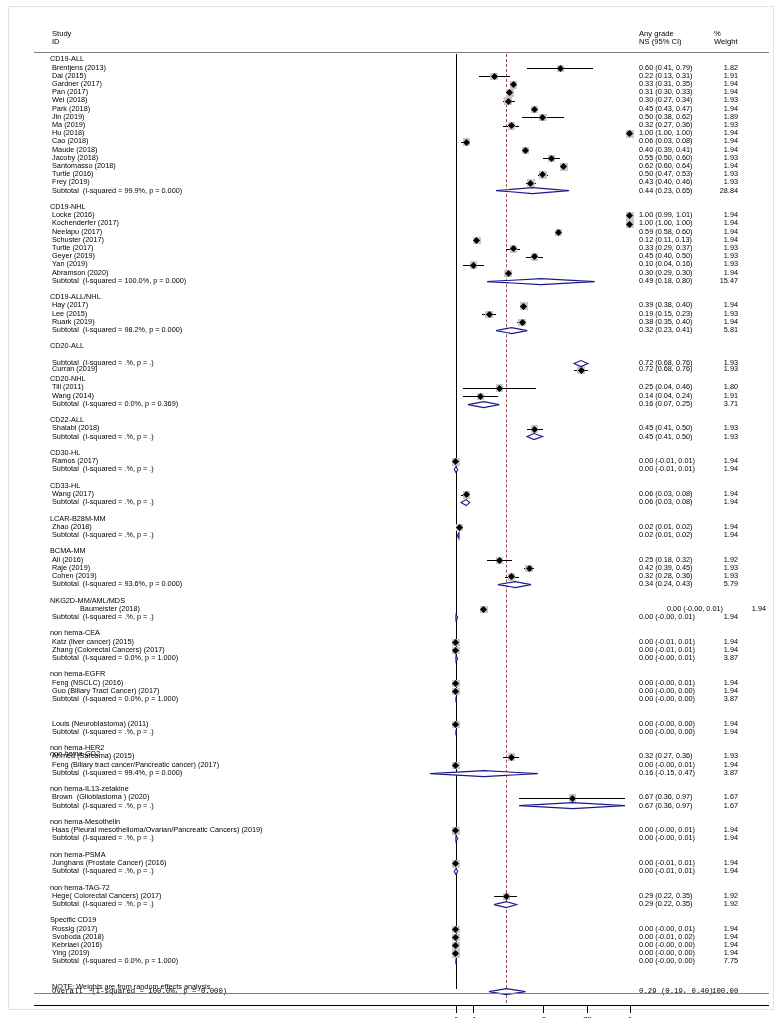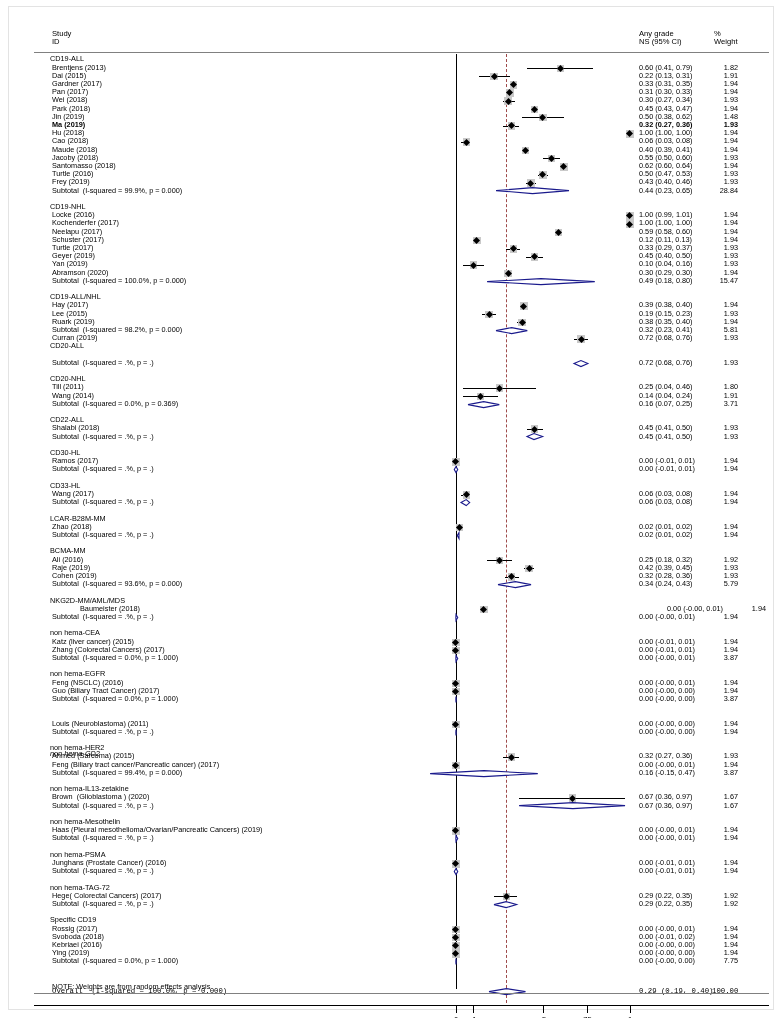--- a/index.html
+++ b/index.html
@@ -110,23 +110,23 @@
           <div class="ci" style="left: 530.82px; width: 6.96px;"></div>
           <div class="mk" style="left: 530.5px;"></div>
           <div class="stat">0.45 (0.43, 0.47)</div>
           <div class="wt">1.94</div>
         </div>
         <div class="row" style="top: 59.4px;">
           <div class="lbl">Jin (2019)</div>
           <div class="ci" style="left: 522.12px; width: 41.76px;"></div>
           <div class="mk" style="left: 539.2px;"></div>
           <div class="stat">0.50 (0.38, 0.62)</div>
-          <div class="wt">1.48</div>
-        </div>
-        <div class="row" style="top: 67.6px; font-weight: bold;">
+          <div class="wt">1.89</div>
+        </div>
+        <div class="row" style="top: 67.6px;">
           <div class="lbl">Ma (2019)</div>
           <div class="ci" style="left: 502.98px; width: 15.66px;"></div>
           <div class="mk" style="left: 507.88px;"></div>
           <div class="stat">0.32 (0.27, 0.36)</div>
           <div class="wt">1.93</div>
         </div>
         <div class="row" style="top: 75.8px;">
           <div class="lbl">Hu (2018)</div>
           <div class="mk" style="left: 626.2px;"></div>
           <div class="stat">1.00 (1.00, 1.00)</div>
@@ -282,21 +282,21 @@
             <svg width="31.32000000000005" height="7.2" viewBox="0 0 31.32000000000005 7.2">
               <polygon points="0,3.6 15.660000000000025,0.6 31.32000000000005,3.6 15.660000000000025,6.6000000000000005" fill="#ffffff" stroke="#1a1a8c" stroke-width="1.1"></polygon>
             </svg>
           </div>
           <div class="stat">0.32 (0.23, 0.41)</div>
           <div class="wt">5.81</div>
         </div>
         <div class="row" style="top: 289px;">
           <div class="lbl grp">CD20-ALL</div>
         </div>
-        <div class="row" style="top: 281px;">
+        <div class="row" style="top: 312px;">
           <div class="lbl">Curran (2019)</div>
           <div class="ci" style="left: 574.32px; width: 13.92px;"></div>
           <div class="mk" style="left: 577.48px;"></div>
           <div class="stat">0.72 (0.68, 0.76)</div>
           <div class="wt">1.93</div>
         </div>
         <div class="row" style="top: 305.4px;">
           <div class="lbl">Subtotal  (I-squared = .%, p = .)</div>
           <div class="dia" style="left: 574.32px; width: 13.92px;">
             <svg width="13.919999999999959" height="7.2" viewBox="0 0 13.919999999999959 7.2">

